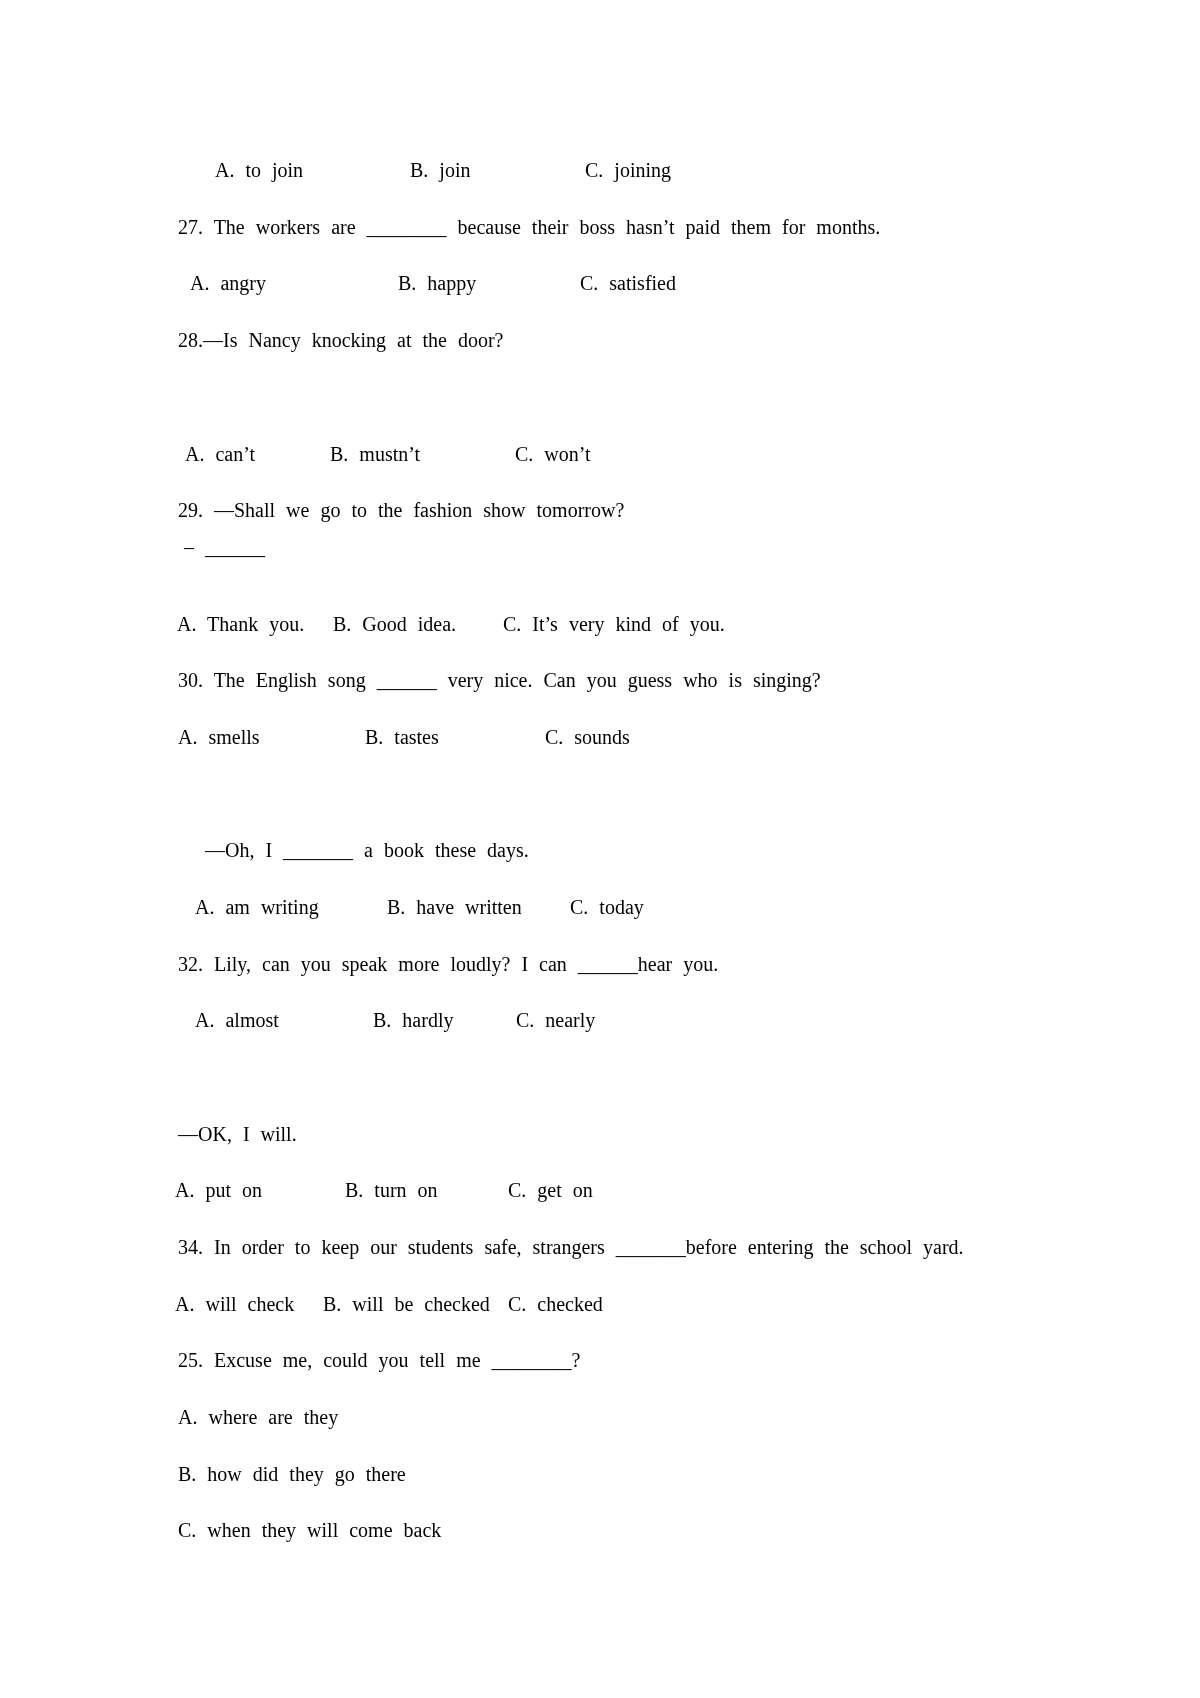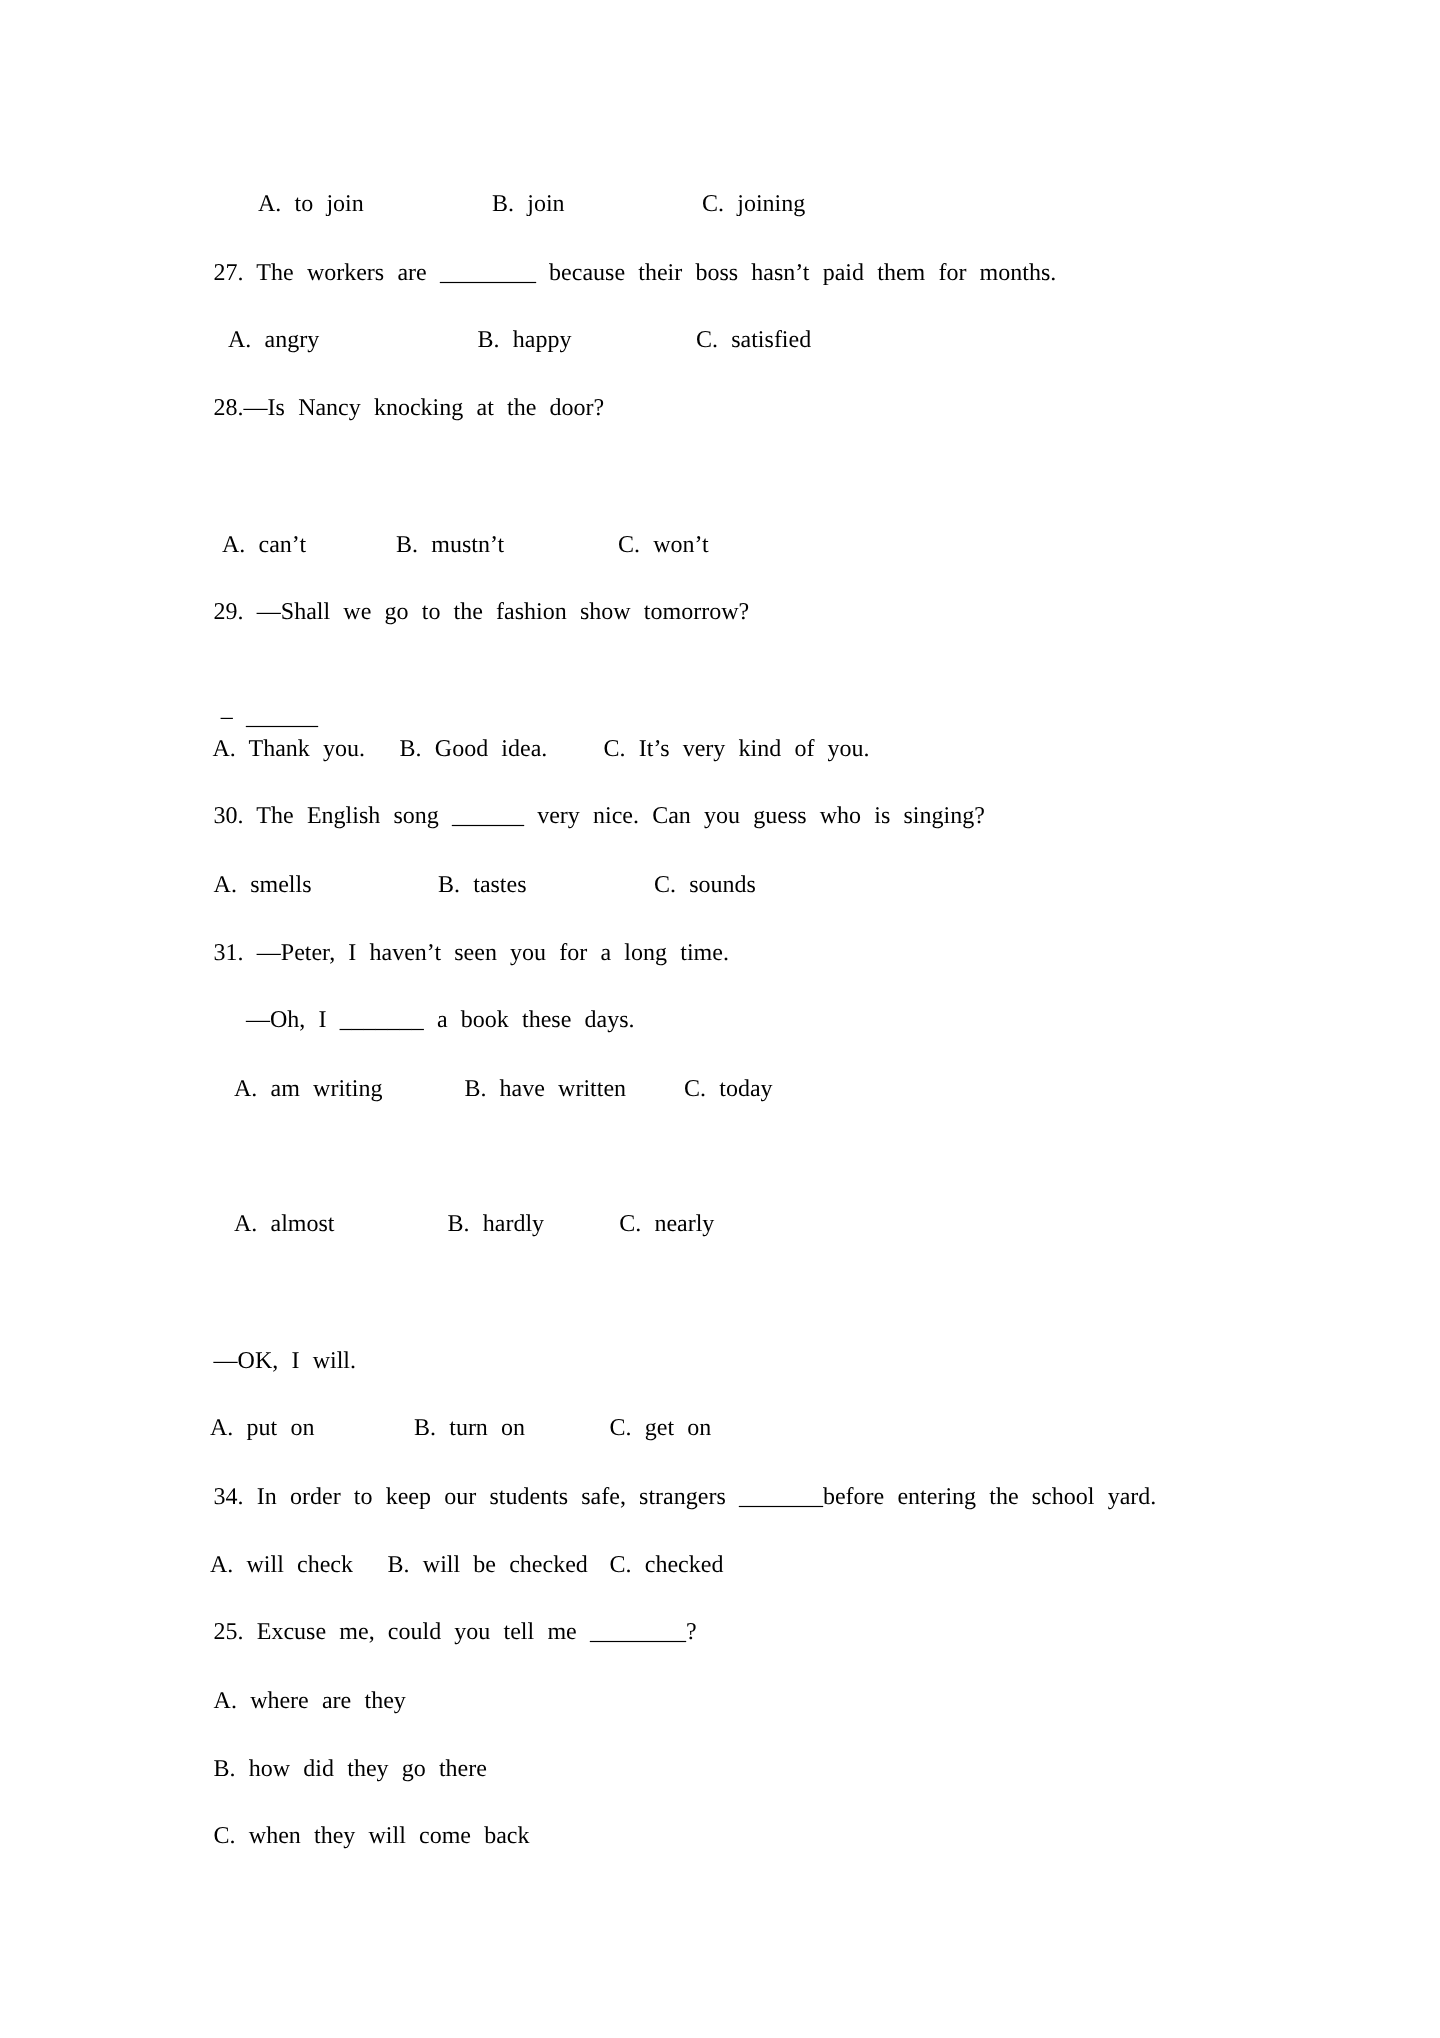--- a/index.html
+++ b/index.html
@@ -33,36 +33,36 @@
   <span class="t" style="left:190px;top:271px">A. angry</span>
   <span class="t" style="left:398px;top:271px">B. happy</span>
   <span class="t" style="left:580px;top:271px">C. satisfied</span>
 
   <span class="t" style="left:178px;top:328px">28.—Is Nancy knocking at the door?</span>
   <span class="t" style="left:185px;top:442px">A. can’t</span>
   <span class="t" style="left:330px;top:442px">B. mustn’t</span>
   <span class="t" style="left:515px;top:442px">C. won’t</span>
 
   <span class="t" style="left:178px;top:498px">29. —Shall we go to the fashion show tomorrow?</span>
-  <span class="t" style="left:184px;top:585px">– ______</span>
+  <span class="t" style="left:184px;top:535px">– ______</span>
   <span class="t" style="left:177px;top:612px">A. Thank you.</span>
   <span class="t" style="left:333px;top:612px">B. Good idea.</span>
   <span class="t" style="left:503px;top:612px">C. It’s very kind of you.</span>
 
   <span class="t" style="left:178px;top:668px">30. The English song ______ very nice. Can you guess who is singing?</span>
   <span class="t" style="left:178px;top:725px">A. smells</span>
   <span class="t" style="left:365px;top:725px">B. tastes</span>
   <span class="t" style="left:545px;top:725px">C. sounds</span>
 
-  <span class="t" style="left:178px;top:782px">31. —Peter, I haven’t seen you for a long time.</span>
   <span class="t" style="left:205px;top:838px">—Oh, I _______ a book these days.</span>
   <span class="t" style="left:195px;top:895px">A. am writing</span>
   <span class="t" style="left:387px;top:895px">B. have written</span>
   <span class="t" style="left:570px;top:895px">C. today</span>
 
+  <span class="t" style="left:178px;top:952px">32. Lily, can you speak more loudly? I can ______hear you.</span>
   <span class="t" style="left:195px;top:1008px">A. almost</span>
   <span class="t" style="left:373px;top:1008px">B. hardly</span>
   <span class="t" style="left:516px;top:1008px">C. nearly</span>
 
   <span class="t" style="left:178px;top:1122px">—OK, I will.</span>
   <span class="t" style="left:175px;top:1178px">A. put on</span>
   <span class="t" style="left:345px;top:1178px">B. turn on</span>
   <span class="t" style="left:508px;top:1178px">C. get on</span>
 
   <span class="t" style="left:178px;top:1235px">34. In order to keep our students safe, strangers _______before entering the school yard.</span>

